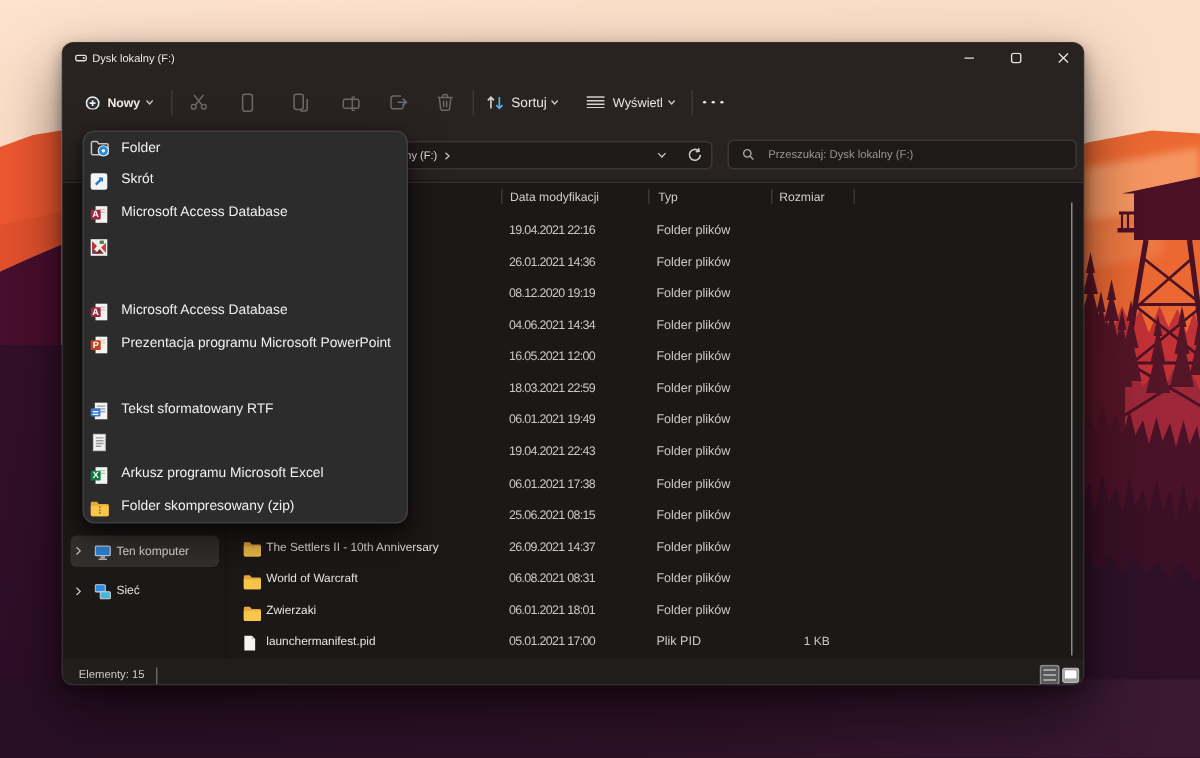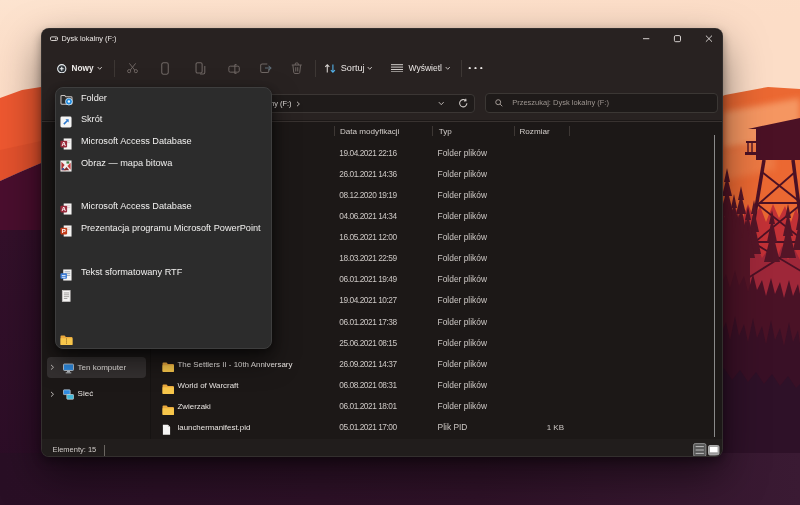--- a/index.html
+++ b/index.html
@@ -249,35 +249,35 @@
       <div class="row" style="left:297.3px;top:156.11px;font-size:8.3px;letter-spacing:-0.45px;color:#ccc7c4">08.12.2020 19:19</div>
       <div class="row" style="left:395.6px;top:156.11px;font-size:8.4px;color:#ccc7c4">Folder plików</div>
       <div class="row" style="left:297.3px;top:177.18px;font-size:8.3px;letter-spacing:-0.45px;color:#ccc7c4">04.06.2021 14:34</div>
       <div class="row" style="left:395.6px;top:177.18px;font-size:8.4px;color:#ccc7c4">Folder plików</div>
       <div class="row" style="left:297.3px;top:198.25px;font-size:8.3px;letter-spacing:-0.45px;color:#ccc7c4">16.05.2021 12:00</div>
       <div class="row" style="left:395.6px;top:198.25px;font-size:8.4px;color:#ccc7c4">Folder plików</div>
       <div class="row" style="left:297.3px;top:219.32px;font-size:8.3px;letter-spacing:-0.45px;color:#ccc7c4">18.03.2021 22:59</div>
       <div class="row" style="left:395.6px;top:219.32px;font-size:8.4px;color:#ccc7c4">Folder plików</div>
       <div class="row" style="left:297.3px;top:240.39px;font-size:8.3px;letter-spacing:-0.45px;color:#ccc7c4">06.01.2021 19:49</div>
       <div class="row" style="left:395.6px;top:240.39px;font-size:8.4px;color:#ccc7c4">Folder plików</div>
-      <div class="row" style="left:297.3px;top:261.46000000000004px;font-size:8.3px;letter-spacing:-0.45px;color:#ccc7c4">19.04.2021 10:27</div>
+      <div class="row" style="left:297.3px;top:261.46000000000004px;font-size:8.3px;letter-spacing:-0.45px;color:#ccc7c4">19.04.2021 22:43</div>
       <div class="row" style="left:395.6px;top:261.46000000000004px;font-size:8.4px;color:#ccc7c4">Folder plików</div>
       <div class="row" style="left:297.3px;top:282.53px;font-size:8.3px;letter-spacing:-0.45px;color:#ccc7c4">06.01.2021 17:38</div>
       <div class="row" style="left:395.6px;top:282.53px;font-size:8.4px;color:#ccc7c4">Folder plików</div>
       <div class="row" style="left:297.3px;top:303.6px;font-size:8.3px;letter-spacing:-0.45px;color:#ccc7c4">25.06.2021 08:15</div>
       <div class="row" style="left:395.6px;top:303.6px;font-size:8.4px;color:#ccc7c4">Folder plików</div>
       <div class="row" style="left:297.3px;top:324.66999999999996px;font-size:8.3px;letter-spacing:-0.45px;color:#ccc7c4">26.09.2021 14:37</div>
       <div class="row" style="left:395.6px;top:324.66999999999996px;font-size:8.4px;color:#ccc7c4">Folder plików</div>
       <div class="row" style="left:297.3px;top:345.74px;font-size:8.3px;letter-spacing:-0.45px;color:#ccc7c4">06.08.2021 08:31</div>
       <div class="row" style="left:395.6px;top:345.74px;font-size:8.4px;color:#ccc7c4">Folder plików</div>
       <div class="row" style="left:297.3px;top:366.81px;font-size:8.3px;letter-spacing:-0.45px;color:#ccc7c4">06.01.2021 18:01</div>
       <div class="row" style="left:395.6px;top:366.81px;font-size:8.4px;color:#ccc7c4">Folder plików</div>
       <div class="row" style="left:297.3px;top:387.88px;font-size:8.3px;letter-spacing:-0.45px;color:#ccc7c4">05.01.2021 17:00</div>
       <div class="row" style="left:395.6px;top:387.88px;font-size:8.4px;color:#ccc7c4">Plik PID</div>
-      <div class="row" style="left:483px;top:387.88px;width:39px;text-align:right;font-size:8px;color:#ccc7c4">1 KB</div>
+      <div class="row" style="left:483px;top:387.88px;width:39px;text-align:center;font-size:8px;color:#ccc7c4">1 KB</div>
     </div>
   <div id="names">
       <div class="abs" style="left:120.2px;top:329.96999999999997px"><svg width="12.5" height="10.5" viewBox="0 0 13 11">
           <path d="M0.5 1.5 a1 1 0 0 1 1-1 h3.2 l1.4 1.6 h5.4 a1 1 0 0 1 1 1 V9.5 a1 1 0 0 1 -1 1 H1.5 a1 1 0 0 1 -1-1 Z" fill="#e9a83d"></path>
           <path d="M0.5 3.4 h12 V9.5 a1 1 0 0 1 -1 1 H1.5 a1 1 0 0 1 -1-1 Z" fill="#f7c64b"></path>
         </svg></div>
       <div class="row" style="left:135.5px;top:324.66999999999996px;font-size:7.9px;color:#e8e4e1">The Settlers II - 10th Anniversary</div>
       <div class="abs" style="left:120.2px;top:351.04px"><svg width="12.5" height="10.5" viewBox="0 0 13 11">
           <path d="M0.5 1.5 a1 1 0 0 1 1-1 h3.2 l1.4 1.6 h5.4 a1 1 0 0 1 1 1 V9.5 a1 1 0 0 1 -1 1 H1.5 a1 1 0 0 1 -1-1 Z" fill="#e9a83d"></path>
           <path d="M0.5 3.4 h12 V9.5 a1 1 0 0 1 -1 1 H1.5 a1 1 0 0 1 -1-1 Z" fill="#f7c64b"></path>
@@ -364,21 +364,20 @@
       </div>
       <div class="mi" style="top:64.91px">
         <span class="ic"><svg width="12" height="12" viewBox="0 0 13 13">
             <rect x="0.5" y="0.5" width="12" height="12" fill="#f1efee"></rect>
             <path d="M1.5 2 L5 5.5 L3 8 L6.5 11 H1.5 Z" fill="#b23434"></path>
             <path d="M11.5 3 L8 6.5 L11.5 10.5 Z" fill="#c84040"></path>
             <path d="M4 11 L7 7.5 L10 11 Z" fill="#7e2a2a"></path>
             <rect x="7" y="1.5" width="3" height="2.4" fill="#3f7f46"></rect>
             <rect x="2" y="8.8" width="2.2" height="2.2" fill="#35589c"></rect>
           </svg></span>
-        <span class="txt">Obraz — mapa bitowa</span>
       </div>
       <div class="mi" style="top:108.44999999999999px">
         <span class="ic"><svg width="12" height="12" viewBox="0 0 13 13">
             <rect x="4" y="0.5" width="8.5" height="12" fill="#f4f3f2"></rect>
             <g stroke="#d8b8be" stroke-width="0.8">
               <line x1="7" y1="3" x2="11" y2="3"></line>
               <line x1="7" y1="5" x2="11" y2="5"></line>
             </g>
             <rect x="0.5" y="3" width="7.2" height="7.2" rx="0.9" fill="#9c2a3c"></rect>
             <text x="4.1" y="8.6" font-size="6.6" font-weight="bold" fill="#fff" text-anchor="middle" font-family="Liberation Sans">A</text>
@@ -413,26 +412,39 @@
       <div class="mi" style="top:195.53px">
         <span class="ic"><svg width="12" height="12" viewBox="0 0 13 13">
             <rect x="2.5" y="0.5" width="8.5" height="12" fill="#f4f3f2" stroke="#c8c6c4" stroke-width="0.8"></rect>
             <g stroke="#9c9a98" stroke-width="1">
               <line x1="4.2" y1="3.2" x2="9.8" y2="3.2"></line>
               <line x1="4.2" y1="5.2" x2="9.8" y2="5.2"></line>
               <line x1="4.2" y1="7.2" x2="9.8" y2="7.2"></line>
               <line x1="4.2" y1="9.2" x2="8" y2="9.2"></line>
             </g>
           </svg></span>
+      </div>
+      <div class="mi" style="top:217.29999999999998px">
+        <span class="ic"><svg width="12" height="12" viewBox="0 0 13 13">
+            <rect x="4" y="0.5" width="8.5" height="12" fill="#f4f3f2"></rect>
+            <g stroke="#a8c8b8" stroke-width="0.8">
+              <line x1="7" y1="3" x2="11" y2="3"></line>
+              <line x1="7" y1="5" x2="11" y2="5"></line>
+            </g>
+            <rect x="0.5" y="3" width="7.2" height="7.2" rx="0.9" fill="#107c41"></rect>
+            <text x="4.1" y="8.6" font-size="6.6" font-weight="bold" fill="#fff" text-anchor="middle" font-family="Liberation Sans">X</text>
+          </svg></span>
+        <span class="txt">Arkusz programu Microsoft Excel</span>
       </div>
       <div class="mi" style="top:239.07px">
         <span class="ic"><svg width="13" height="11" viewBox="0 0 14 12">
             <path d="M0.5 1.5 a1 1 0 0 1 1-1 h3.4 l1.4 1.6 h6.2 a1 1 0 0 1 1 1 V10 a1 1 0 0 1 -1 1 H1.5 a1 1 0 0 1 -1-1 Z" fill="#e9a83d"></path>
             <path d="M0.5 3.5 h13 V10 a1 1 0 0 1 -1 1 H1.5 a1 1 0 0 1 -1-1 Z" fill="#f7c64b"></path>
             <g stroke="#8a6420" stroke-width="1">
               <line x1="7" y1="3.8" x2="7" y2="5"></line>
               <line x1="7" y1="6" x2="7" y2="7.2"></line>
               <line x1="7" y1="8.2" x2="7" y2="9.4"></line>
             </g>
           </svg></span>
+        <span class="txt">Folder skompresowany (zip)</span>
       </div>
     </div>
 </div>
 
 </body></html>

